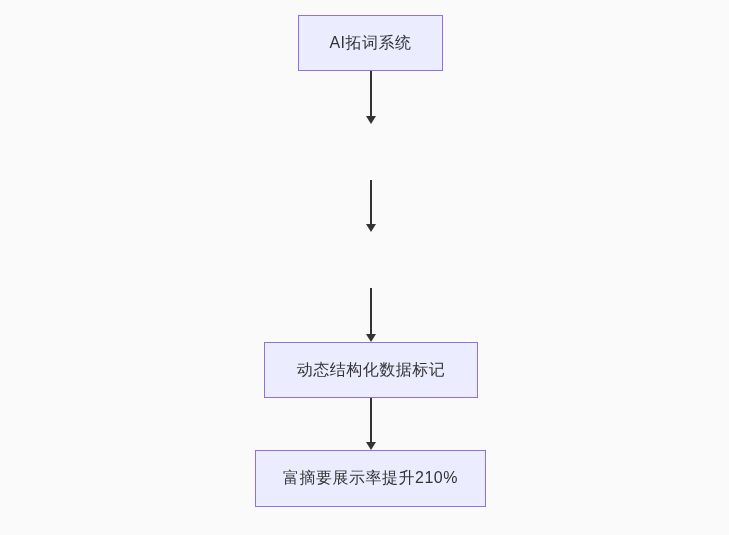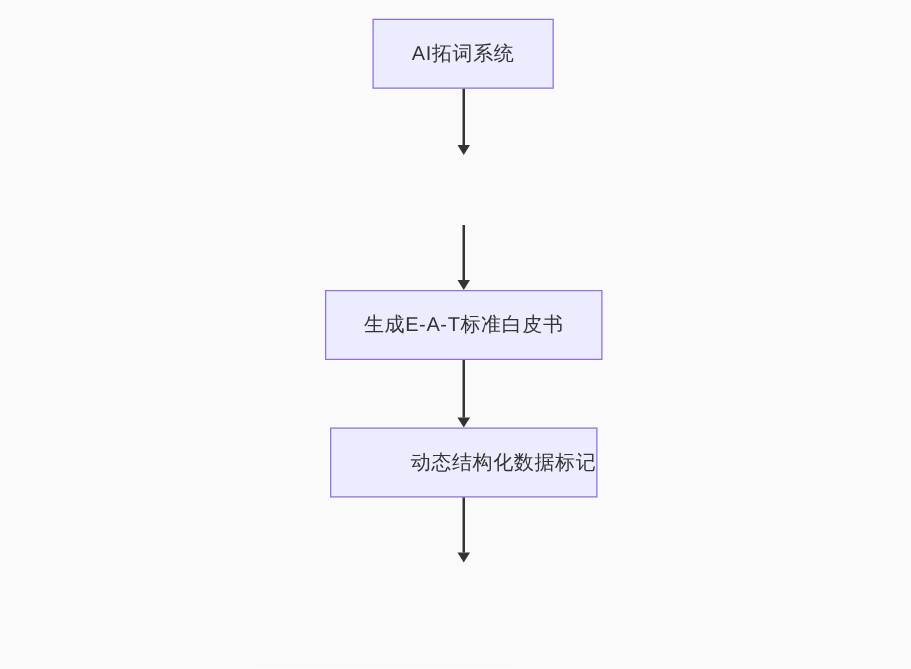--- a/index.html
+++ b/index.html
@@ -63,32 +63,32 @@
     <div class="edge-shaft"></div>
     <div class="edge-head"></div>
   </div>
 
 
   <div class="edge" style="left:365px; top:180px; height:52px;">
     <div class="edge-shaft"></div>
     <div class="edge-head"></div>
   </div>
 
-  <div class="node" style="left:260px; top:232px; width:222px; height:56px;">
-    <span class="node-label">生成E-A-T标准白皮书</span>
-  </div>
 
   <div class="edge" style="left:365px; top:288px; height:54px;">
     <div class="edge-shaft"></div>
     <div class="edge-head"></div>
   </div>
 
-  <div class="node" style="left:264px; top:342px; width:214px; height:56px;justify-content:flex-end;">
+  <div class="node" style="left:264px; top:342px; width:214px; height:56px;">
     <span class="node-label">动态结构化数据标记</span>
   </div>
 
   <div class="edge" style="left:365px; top:398px; height:52px;">
     <div class="edge-shaft"></div>
     <div class="edge-head"></div>
   </div>
 
+  <div class="node" style="left:255px; top:450px; width:231px; height:57px;">
+    <span class="node-label">富摘要展示率提升210%</span>
+  </div>
 
 </div>
 
 </body></html>

